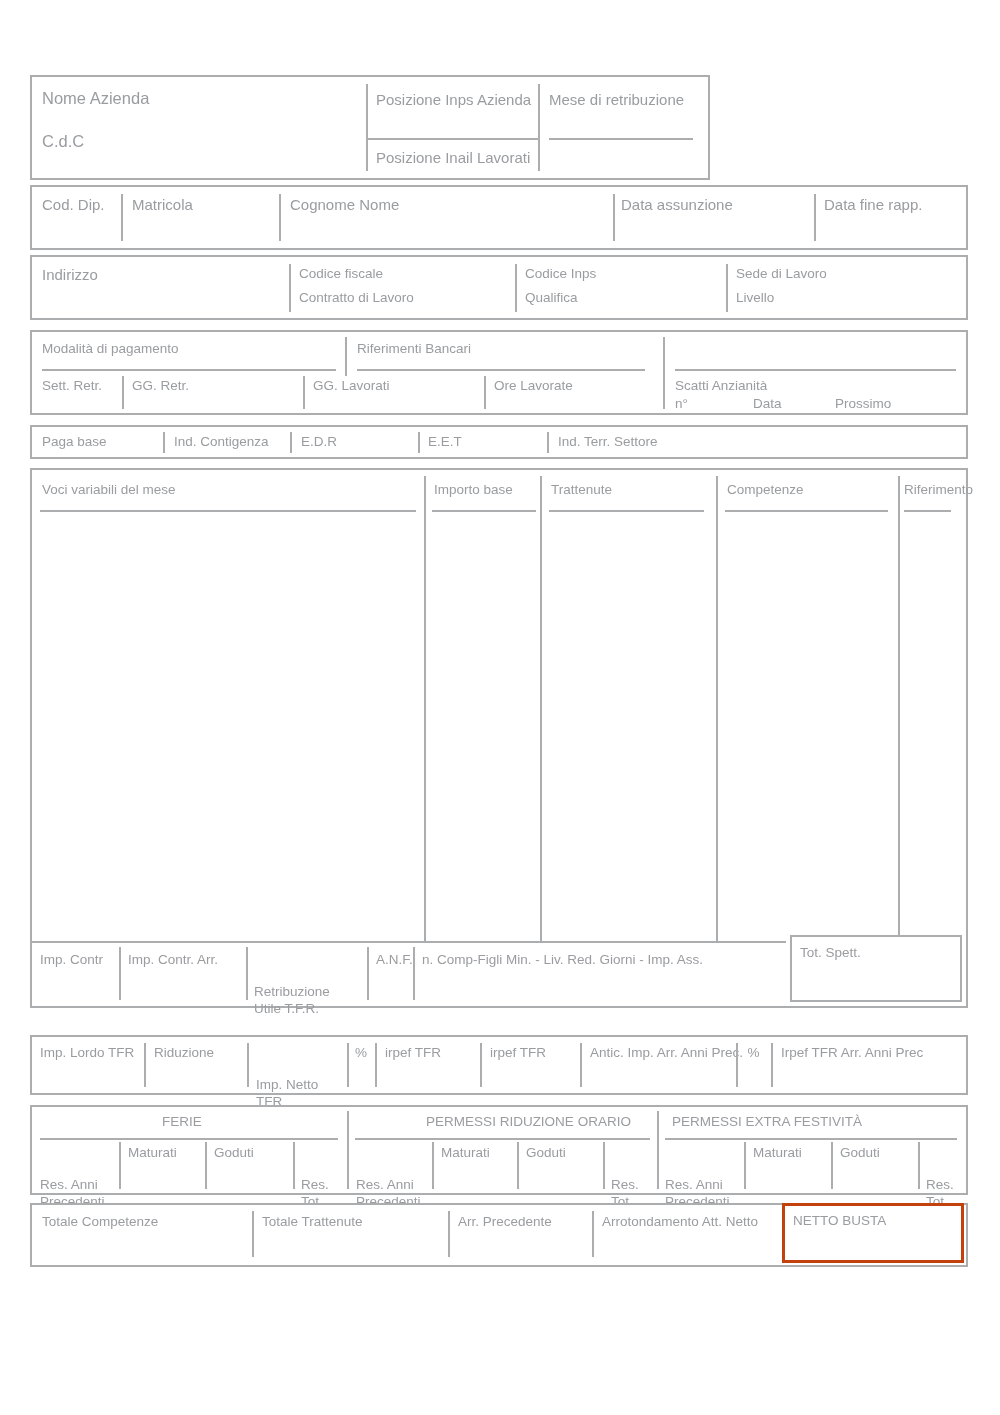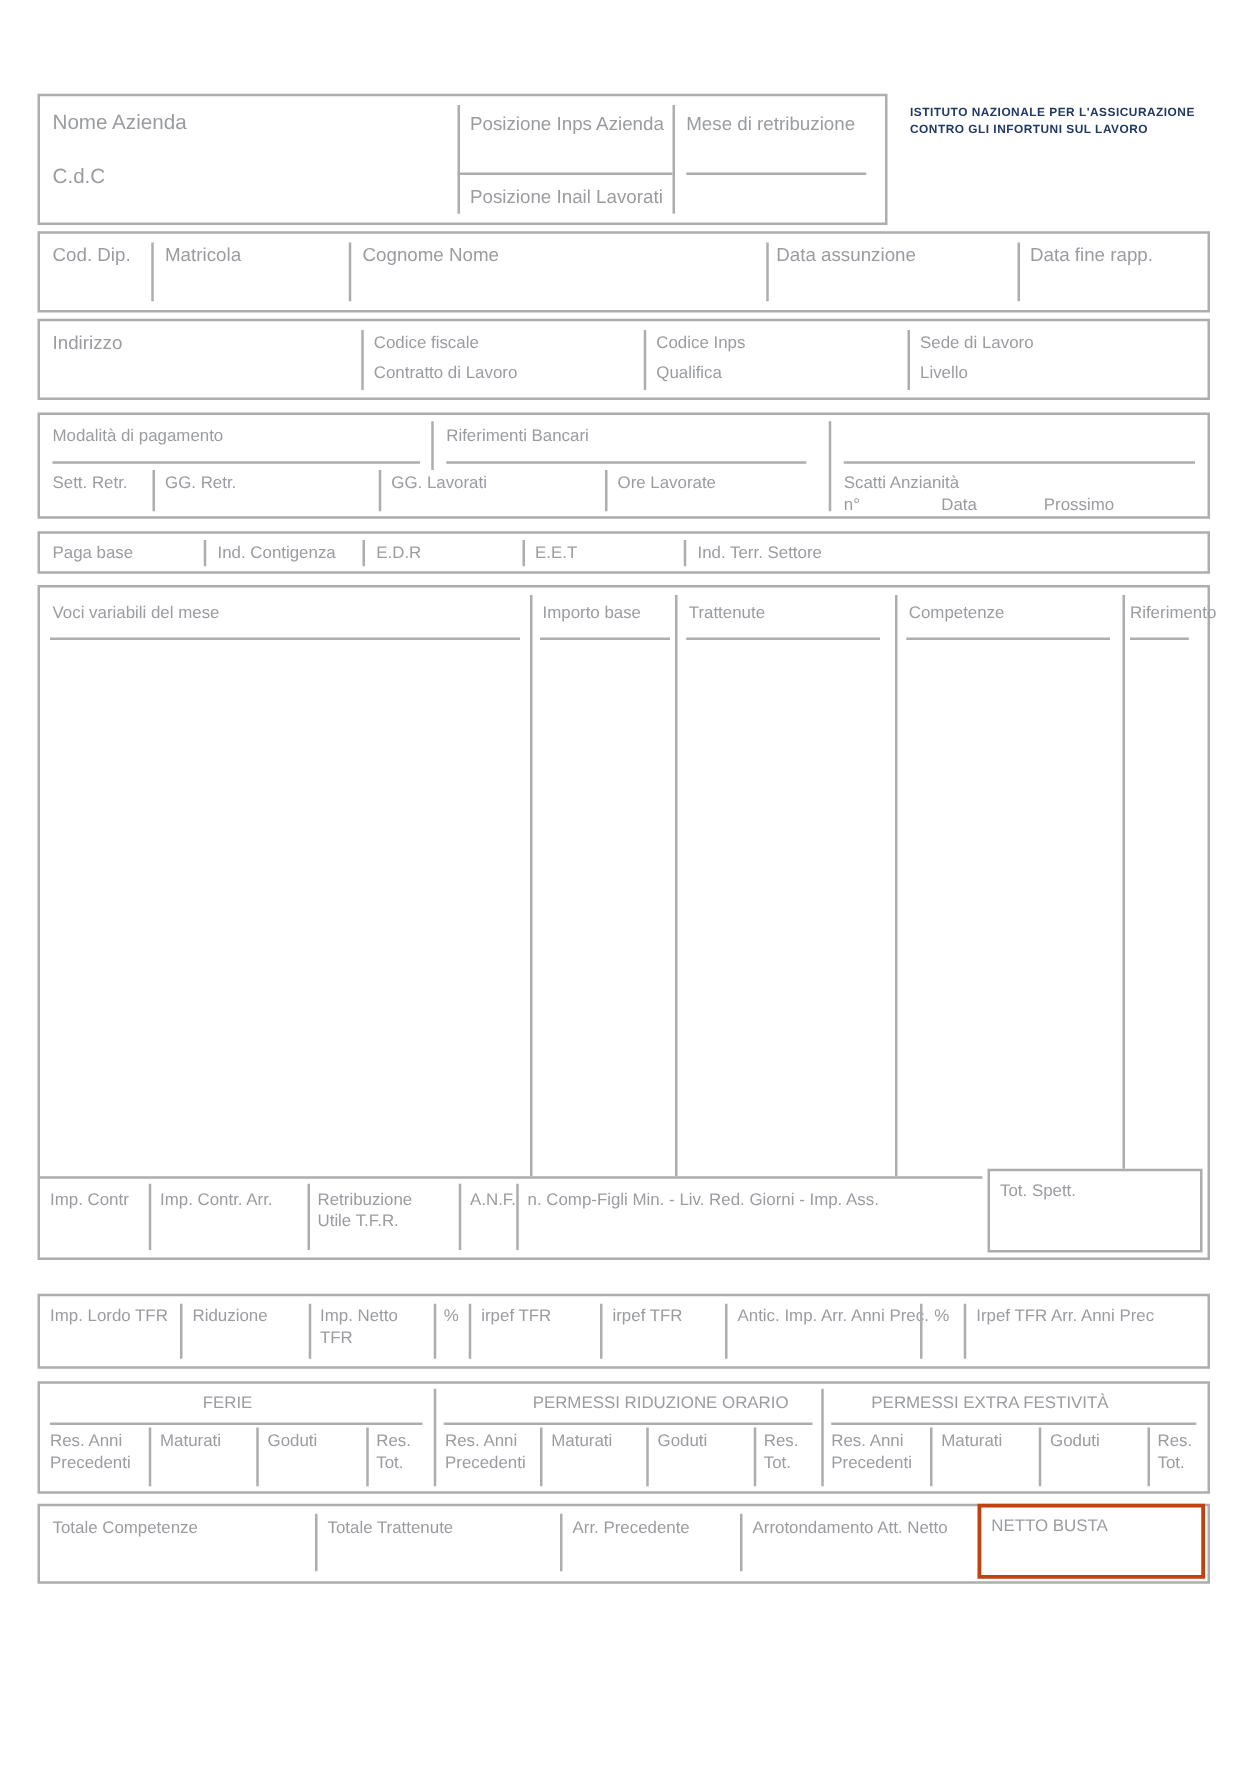--- a/index.html
+++ b/index.html
@@ -2,21 +2,21 @@
 <html><head>
 <meta charset="utf-8">
 <style>
   html,body{margin:0;padding:0;background:#ffffff;}
   .page{position:relative;width:1000px;height:1415px;background:#ffffff;
         font-family:"Liberation Sans",sans-serif;color:#9a9ca0;overflow:hidden;}
   .box{position:absolute;border:2px solid #abadaf;background:#fff;}
   .lbl{position:absolute;font-size:13.5px;line-height:1.25;white-space:nowrap;}
   .md{font-size:15px;}
   .lg{font-size:16.5px;}
-  .wrap{white-space:normal;}
+  .wrap{white-space:normal;margin-top:32px;}
   .ctr{text-align:center;}
   .vl{position:absolute;width:2px;background:#abadaf;}
   .hl{position:absolute;height:2px;background:#abadaf;}
   .logo-wrap{position:absolute;left:728px;top:76px;width:262px;}
   .logo-text{font-size:55px;font-weight:800;letter-spacing:3px;line-height:1;
              font-family:"DejaVu Sans","Liberation Sans",sans-serif;}
   .logo-sub{margin-top:9px;font-size:9.5px;font-weight:bold;letter-spacing:0.4px;line-height:1.35;}
   .netto{position:absolute;border:3px solid #c2410c;}
 </style>
 </head>
@@ -30,24 +30,20 @@
     <div class="vl" style="left:334px;top:7px;height:87px"></div>
     <div class="vl" style="left:506px;top:7px;height:87px"></div>
     <div class="lbl md" style="left:344px;top:14px">Posizione Inps Azienda</div>
     <div class="hl" style="left:334px;top:61px;width:172px"></div>
     <div class="lbl md" style="left:344px;top:72px">Posizione Inail Lavorati</div>
     <div class="lbl md" style="left:517px;top:14px">Mese di retribuzione</div>
     <div class="hl" style="left:517px;top:61px;width:144px"></div>
   </div>
 
   <div class="logo-wrap">
-    <div class="logo-sub" style="color: rgb(31, 56, 100);">
-      <div>ISTITUTO NAZIONALE PER L'ASSICURAZIONE</div>
-      <div>CONTRO GLI INFORTUNI SUL LAVORO</div>
-    </div>
   </div>
 
   <div class="box" style="left:30px;top:255px;width:934px;height:61px">
     <div class="lbl md" style="left:10px;top:9px">Indirizzo</div>
     <div class="vl" style="left:257px;top:7px;height:48px"></div>
     <div class="lbl" style="left:267px;top:9px">Codice fiscale</div>
     <div class="lbl" style="left:267px;top:33px">Contratto di Lavoro</div>
     <div class="vl" style="left:483px;top:7px;height:48px"></div>
     <div class="lbl" style="left:493px;top:9px">Codice Inps</div>
     <div class="lbl" style="left:493px;top:33px">Qualifica</div>
@@ -148,21 +144,21 @@
     <div class="lbl" style="left:558px;top:8px">Antic. Imp. Arr. Anni Prec.</div>
     <div class="vl" style="left:704px;top:6px;height:44px"></div>
     <div class="lbl ctr" style="left:704px;top:8px;width:35px">%</div>
     <div class="vl" style="left:739px;top:6px;height:44px"></div>
     <div class="lbl" style="left:749px;top:8px">Irpef TFR Arr. Anni Prec</div>
   </div>
 
   <div class="box" style="left:30px;top:1105px;width:934px;height:86px">
     <div class="lbl ctr" style="left:0px;top:7px;width:300px">FERIE</div>
     <div class="lbl ctr" style="left:315px;top:7px;width:363px">PERMESSI RIDUZIONE ORARIO</div>
-    <div class="lbl ctr" style="left:625px;top:7px;width:270px">PERMESSI EXTRA FESTIVITÀ</div>
+    <div class="lbl ctr" style="left:600px;top:7px;width:270px">PERMESSI EXTRA FESTIVITÀ</div>
     <div class="vl" style="left:315px;top:4px;height:78px"></div>
     <div class="vl" style="left:625px;top:4px;height:78px"></div>
     <div class="hl" style="left:8px;top:31px;width:298px"></div>
     <div class="hl" style="left:323px;top:31px;width:295px"></div>
     <div class="hl" style="left:633px;top:31px;width:292px"></div>
 
     <div class="lbl wrap" style="left:8px;top:38px;width:78px">Res. Anni Precedenti</div>
     <div class="vl" style="left:87px;top:35px;height:47px"></div>
     <div class="lbl" style="left:96px;top:38px">Maturati</div>
     <div class="vl" style="left:173px;top:35px;height:47px"></div>

